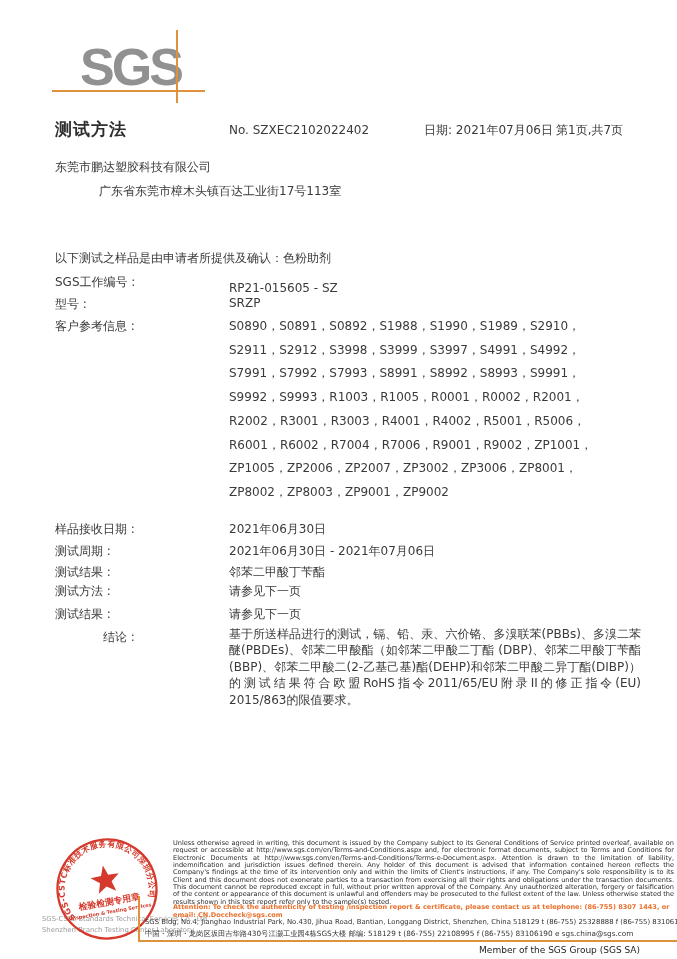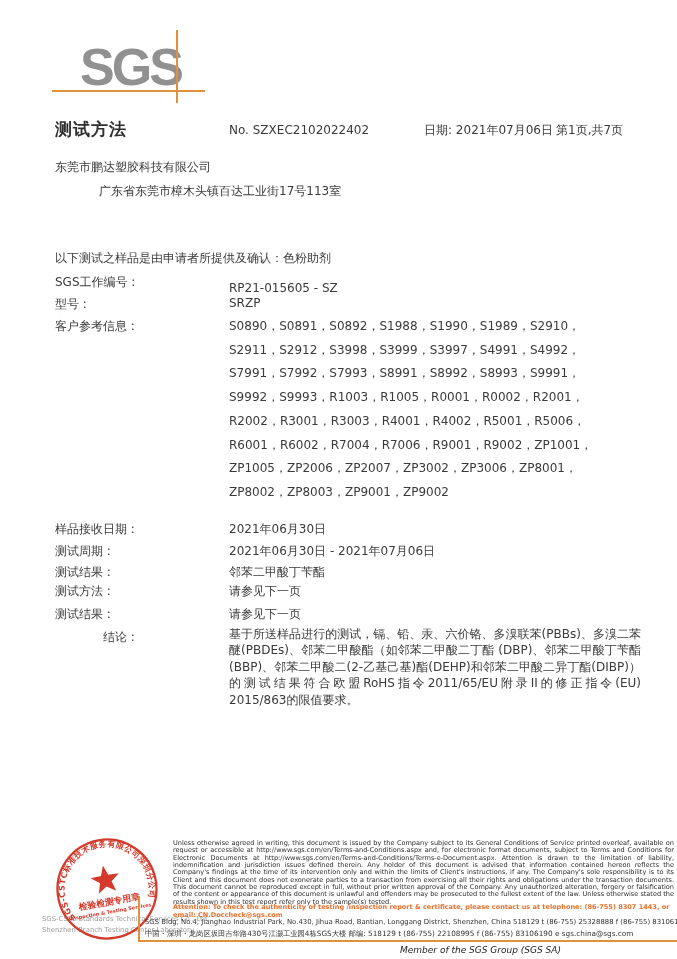--- a/index.html
+++ b/index.html
@@ -104,15 +104,15 @@
   </div>
 
   <div class="abs legal" style="left:173px;top:840px;">Unless otherwise agreed in writing, this document is issued by the Company subject to its General Conditions of Service printed overleaf, available on request or accessible at http://www.sgs.com/en/Terms-and-Conditions.aspx and, for electronic format documents, subject to Terms and Conditions for Electronic Documents at http://www.sgs.com/en/Terms-and-Conditions/Terms-e-Document.aspx. Attention is drawn to the limitation of liability, indemnification and jurisdiction issues defined therein. Any holder of this document is advised that information contained hereon reflects the Company's findings at the time of its intervention only and within the limits of Client's instructions, if any. The Company's sole responsibility is to its Client and this document does not exonerate parties to a transaction from exercising all their rights and obligations under the transaction documents. This document cannot be reproduced except in full, without prior written approval of the Company. Any unauthorized alteration, forgery or falsification of the content or appearance of this document is unlawful and offenders may be prosecuted to the fullest extent of the law. Unless otherwise stated the results shown in this test report refer only to the sample(s) tested.</div>
   <div class="abs attention" style="left:173px;top:904px;">Attention: To check the authenticity of testing /inspection report &amp; certificate, please contact us at telephone: (86-755) 8307 1443, or email: CN.Doccheck@sgs.com</div>
 
   <div class="abs accent-line" style="left:138px;top:896px;width:2px;height:46px;"></div>
   <div class="abs addr" style="left:145px;top:918px;">SGS Bldg, No.4, Jianghao Industrial Park, No.430, Jihua Road, Bantian, Longgang District, Shenzhen, China  518129    t (86-755) 25328888    f (86-755) 83106190    www.sgsgroup.com.cn</div>
   <div class="abs addr addr-cn" style="left:145px;top:929px;">中国・深圳・龙岗区坂田吉华路430号江灏工业园4栋SGS大楼    邮编: 518129    t (86-755) 22108995    f (86-755) 83106190    e sgs.china@sgs.com</div>
   <div class="abs accent-line" style="left:138px;top:940px;width:539px;height:2px;"></div>
 
-  <div class="abs member" style="left:400px;top:945px;width:240px;font-style:italic;">Member of the SGS Group (SGS SA)</div>
+  <div class="abs member" style="left:400px;top:945px;width:240px;text-align:right;">Member of the SGS Group (SGS SA)</div>
 
 </div>
 
 </body></html>

